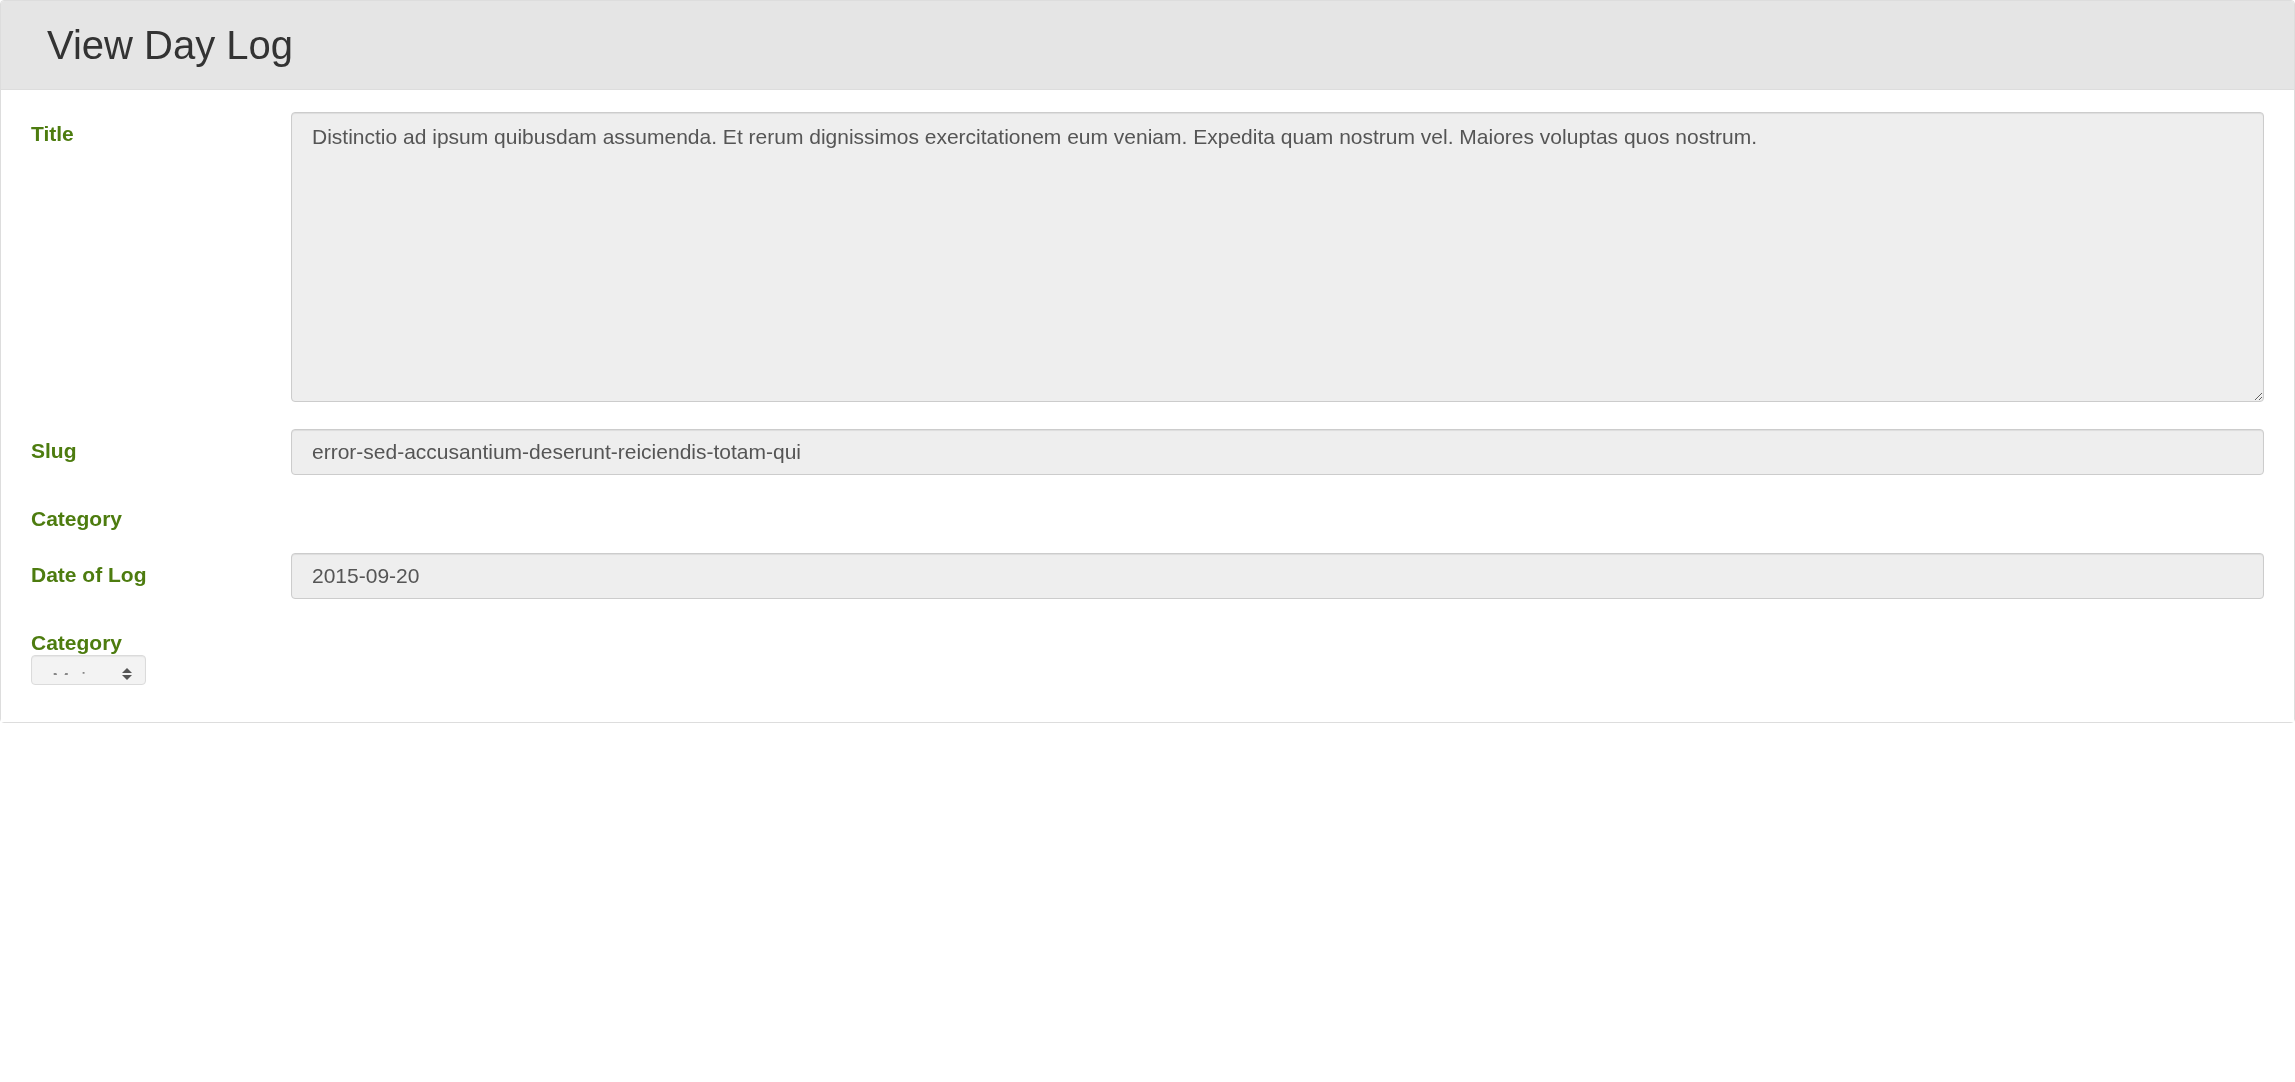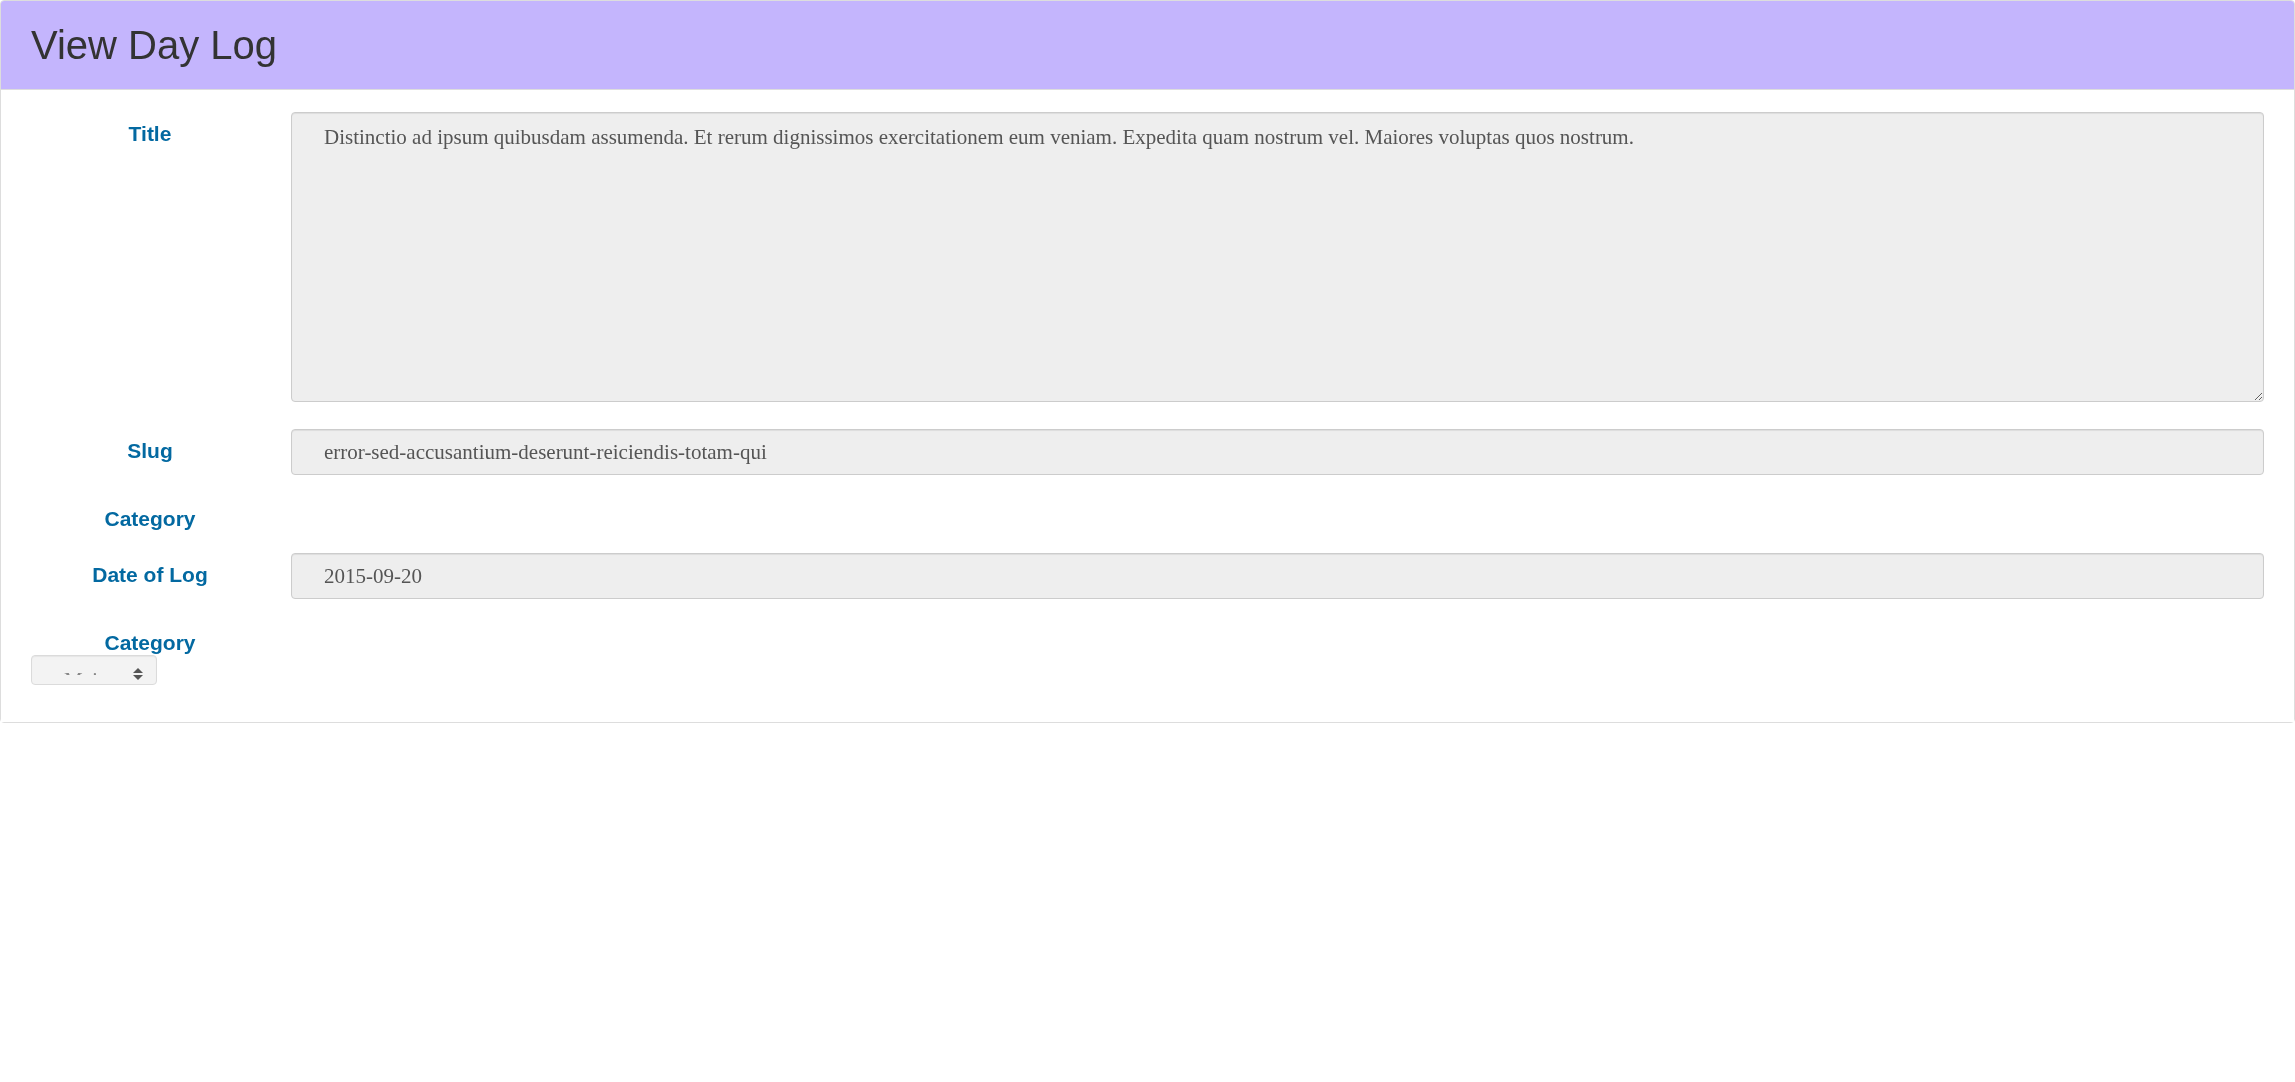--- a/index.html
+++ b/index.html
@@ -13,23 +13,23 @@
       color: #333;
       background: #fff;
       padding: 0;
     }
     .panel {
       border: 1px solid #ddd;
       border-radius: 4px;
       margin: 0;
     }
     .panel-heading {
-      background-color: #c4b5fd;
+      background-color: #e5e5e5;
       border-bottom: 1px solid #ddd;
-      padding: 22px 30px;
+      padding: 22px 46px;
       border-top-left-radius: 3px;
       border-top-right-radius: 3px;
     }
     .panel-title {
       font-size: 40px;
       font-weight: 500;
       color: #333;
       line-height: 1.1;
     }
     .panel-body {
@@ -41,39 +41,39 @@
       align-items: flex-start;
       margin-bottom: 22px;
     }
     .form-row:last-child {
       margin-bottom: 0;
       flex-direction: column;
     }
     .form-label {
       width: 260px;
       flex-shrink: 0;
-      text-align: center;
+      text-align: left;
       padding-right: 22px;
       padding-top: 10px;
       font-weight: 700;
-      color: #0369a1;
+      color: #4d7c0f;
       font-size: 21px;
     }
     .form-control-wrap {
       flex: 1;
     }
     .form-control {
       width: 100%;
       background-color: #eeeeee;
       border: 1px solid #ccc;
       border-radius: 4px;
-      padding: 9px 32px;
+      padding: 9px 20px;
       font-size: 21px;
       color: #555;
-      font-family: Liberation Serif, serif;
+      font-family: Liberation Sans, sans-serif;
       line-height: 1.42857143;
       box-shadow: inset 0 1px 1px rgba(0,0,0,0.075);
       cursor: not-allowed;
     }
     textarea.form-control {
       resize: vertical;
       height: 290px;
     }
     input.form-control {
       height: 46px;

